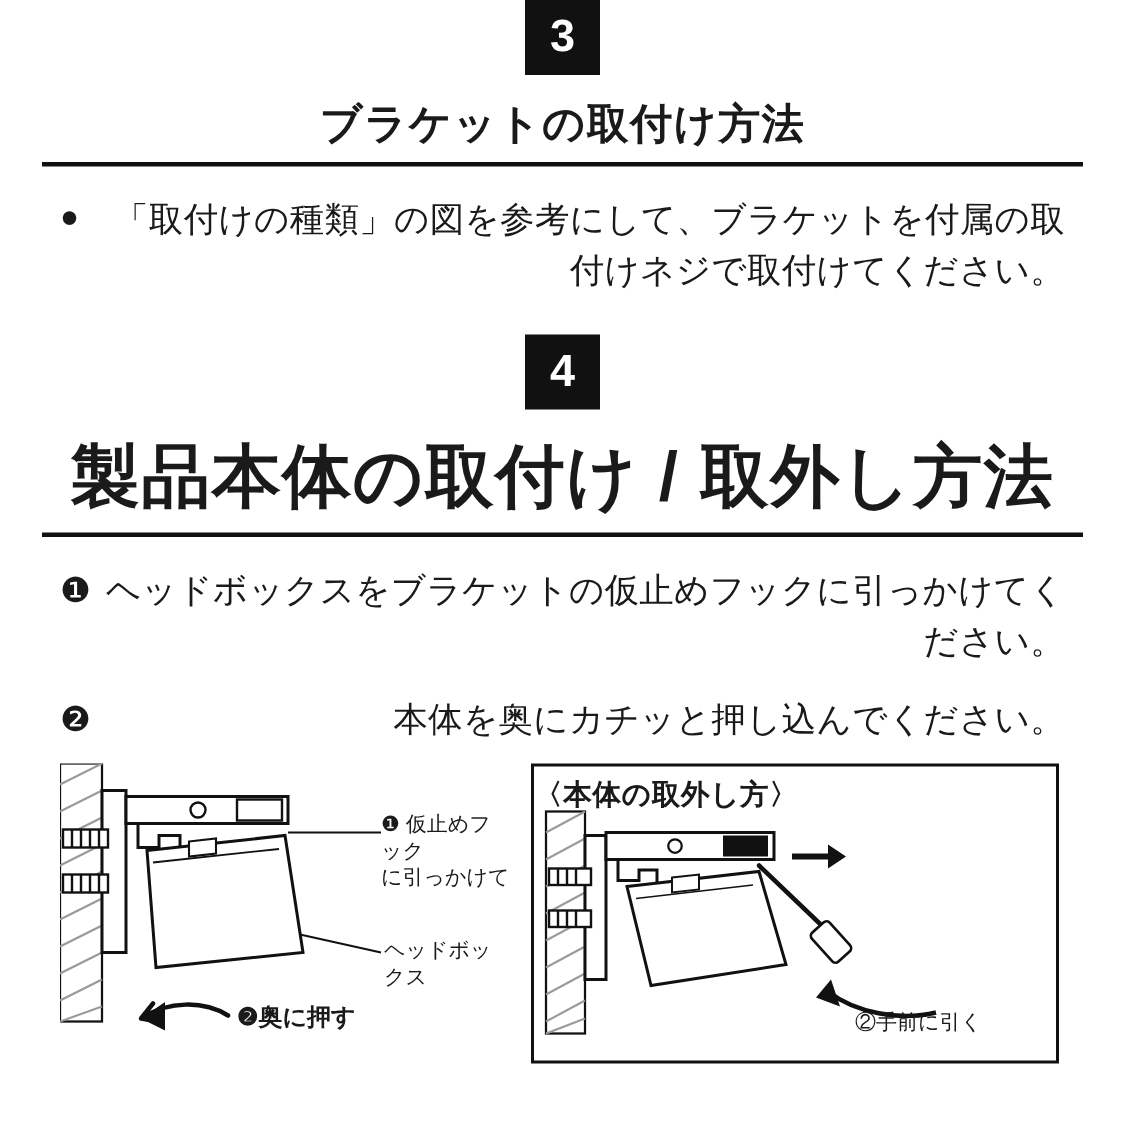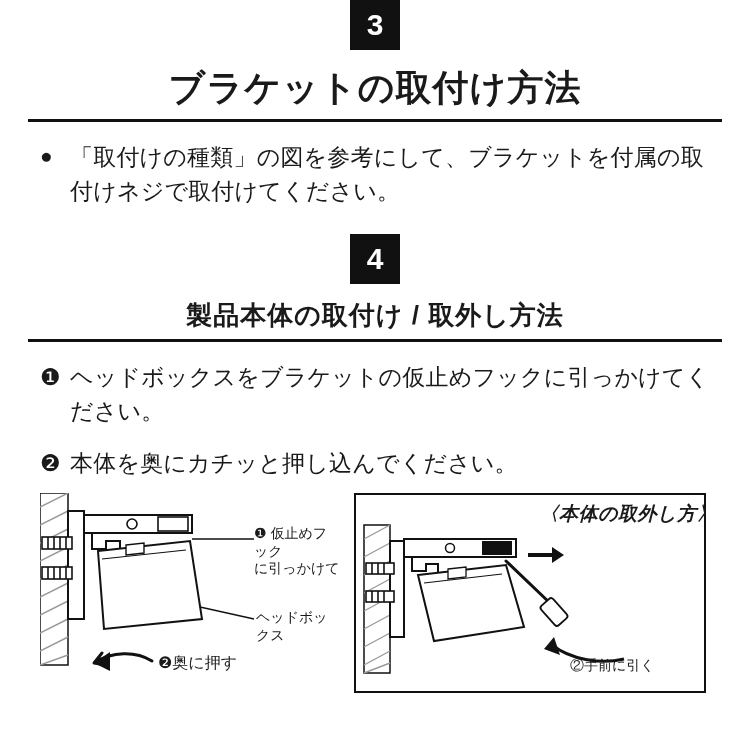--- a/index.html
+++ b/index.html
@@ -31,49 +31,50 @@
     display: flex;
     align-items: center;
     justify-content: center;
     margin: 0 auto;
     letter-spacing: 0;
   }
 
   
   .heading {
     text-align: center;
-    font-size: 36px;
+    font-size: 28px;
     font-weight: bold;
     letter-spacing: 1px;
     padding-bottom: 6px;
     margin: 14px 28px 0 28px;
     border-bottom: 3px solid #111111;
     white-space: nowrap;
   }
   .heading.h2 {
-    font-size: 26px;
+    font-size: 46px;
   }
 
   
   .para {
     display: flex;
     align-items: flex-start;
     margin: 18px 40px 0 40px;
     font-size: 23px;
     line-height: 1.48;
     letter-spacing: 0.2px;
   }
   .para .marker {
     flex: 0 0 auto;
     width: 30px;
     font-size: 21px;
     line-height: 1.5;
   }
   .para .ptext {
     flex: 1 1 auto;
+    text-align: right;
   }
   .para.num .marker {
     font-size: 23px;
   }
 
   .spacer-lg { height: 26px; }
 
   
   .figures {
     display: flex;
@@ -90,37 +91,36 @@
     position: relative;
     width: 352px;
     height: 200px;
     border: 2px solid #111111;
     box-sizing: border-box;
   }
 
   .fig-caption {
     position: absolute;
     top: 6px;
-    left: 12px;
+    left: 0;
     width: 100%;
-    text-align: right;
+    text-align: left;
     font-size: 19px;
     font-weight: bold;
     letter-spacing: 0.5px;
-    font-style: italic;
   }
 
   .lbl {
     position: absolute;
     font-size: 14px;
     line-height: 1.28;
     letter-spacing: 0;
     white-space: pre-line;
   }
-  .lbl.bold { font-weight: normal; text-align: right; }
+  .lbl.bold { font-weight: bold; text-align: right; }
 
   svg { display: block; }
 </style>
 </head>
 <body>
 
 <div class="page">
 
   <div class="badge">3</div>
   <div class="heading">ブラケットの取付け方法</div>

